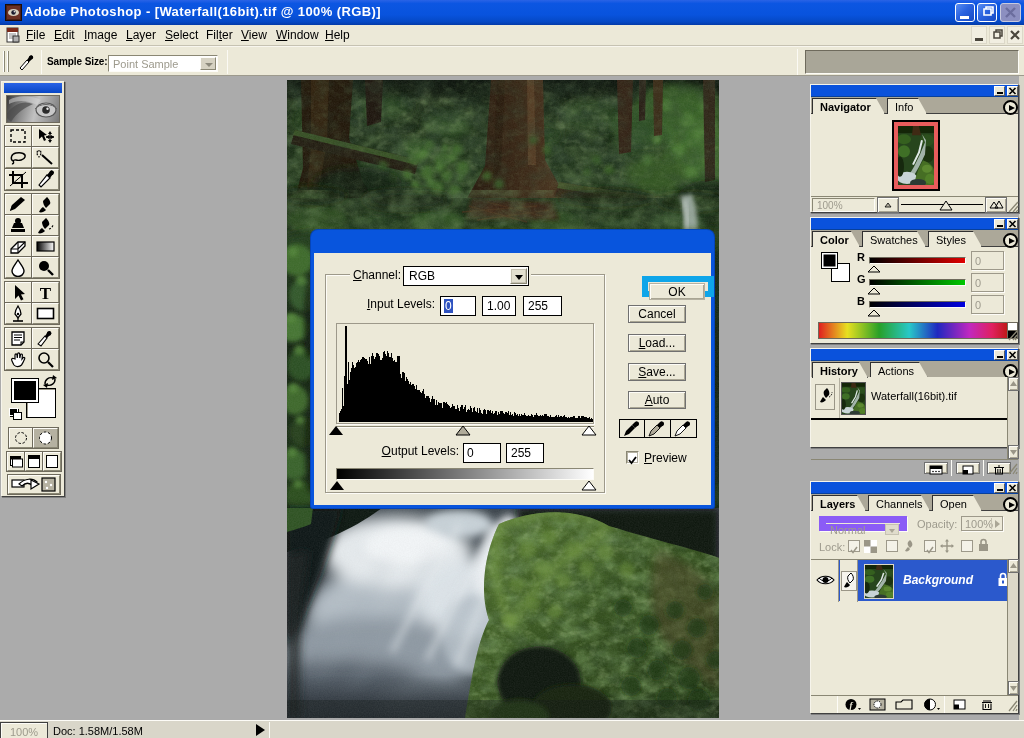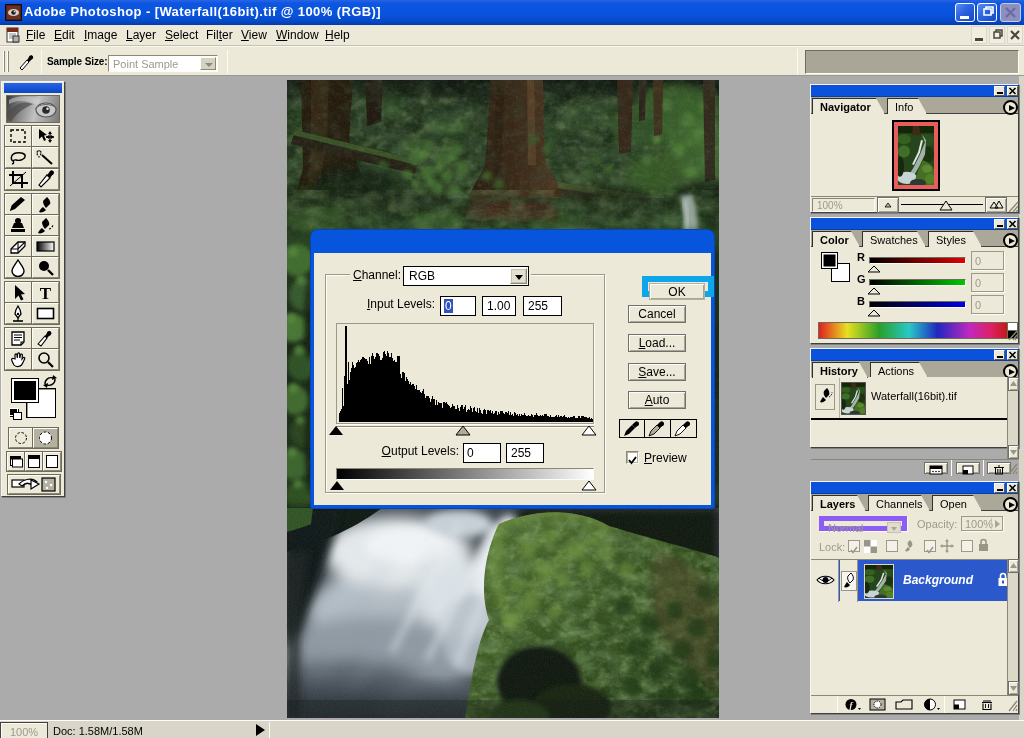--- a/index.html
+++ b/index.html
@@ -912,21 +912,21 @@
       <div style="margin-top:5px;margin-left:2px;width:6px;height:2px;background:#000;"></div>
     </div>
 <div class="pbtn abs" style="left:196px;"><svg width="9" height="8" viewBox="0 0 9 8">
         <path d="M1.5 1 L7.5 7 M7.5 1 L1.5 7" stroke="#000" stroke-width="1.6"></path>
       </svg></div>
 <div class="ptabs abs" style="top:12px;height:17px;"></div>
 <div class="tab on" style="left:1px;width:54px;">Layers</div>
 <div class="tab" style="left:57px;width:62px;">Channels</div>
 <div class="tab" style="left:121px;width:50px;">Open</div>
 <div class="flyout" style="left:192px;top:15px;"></div>
-<div class="abs" style="left:8px;top:34px;width:88px;height:15px;background:#ece9d8;border:5px solid #8b5cf6;box-shadow:1px 1px 0 #fdfcf7;">
+<div class="abs" style="left:8px;top:34px;width:88px;height:15px;background:#ece9d8;border:7px solid #8b5cf6;box-shadow:1px 1px 0 #fdfcf7;">
  <span class="abs" style="left:4px;top:1px;font-size:11px;color:#9d9a8d;">Normal</span>
  <div class="abs" style="right:1px;top:1px;width:14px;height:11px;background:#e0dccc;border:1px solid #c6c2b2;">
         <div class="abs" style="left:3px;top:4px;border-top:4px solid #aaa696;border-left:3.5px solid transparent;border-right:3.5px solid transparent;"></div>
       </div>
 </div>
 <span class="abs" style="left:106px;top:36px;font-size:11px;color:#9d9a8d;">Opacity:</span>
 <div class="abs" style="left:150px;top:34px;width:42px;height:15px;background:#ece9d8;border:1px solid #9d998a;box-shadow:1px 1px 0 #fdfcf7;">
  <span class="abs" style="left:3px;top:1px;font-size:11px;color:#9d9a8d;">100%</span>
  <div class="abs" style="right:0px;top:1px;width:11px;height:11px;border-left:1px solid #c6c2b2;">
         <div class="abs" style="left:3px;top:2px;border-left:5px solid #aaa696;border-top:4px solid transparent;border-bottom:4px solid transparent;"></div>

